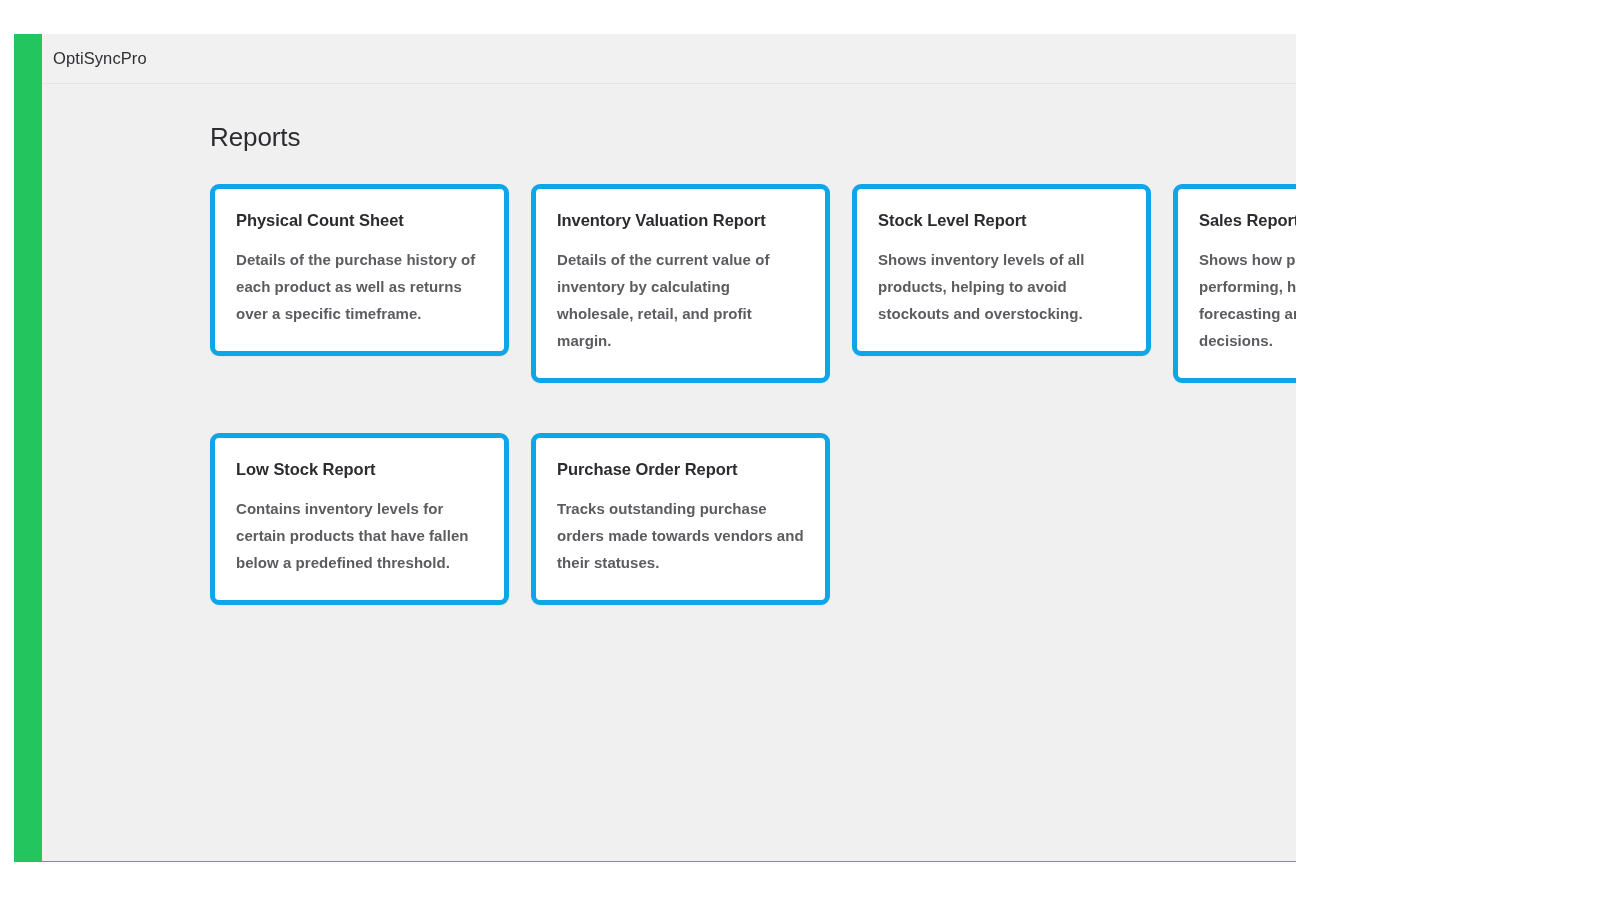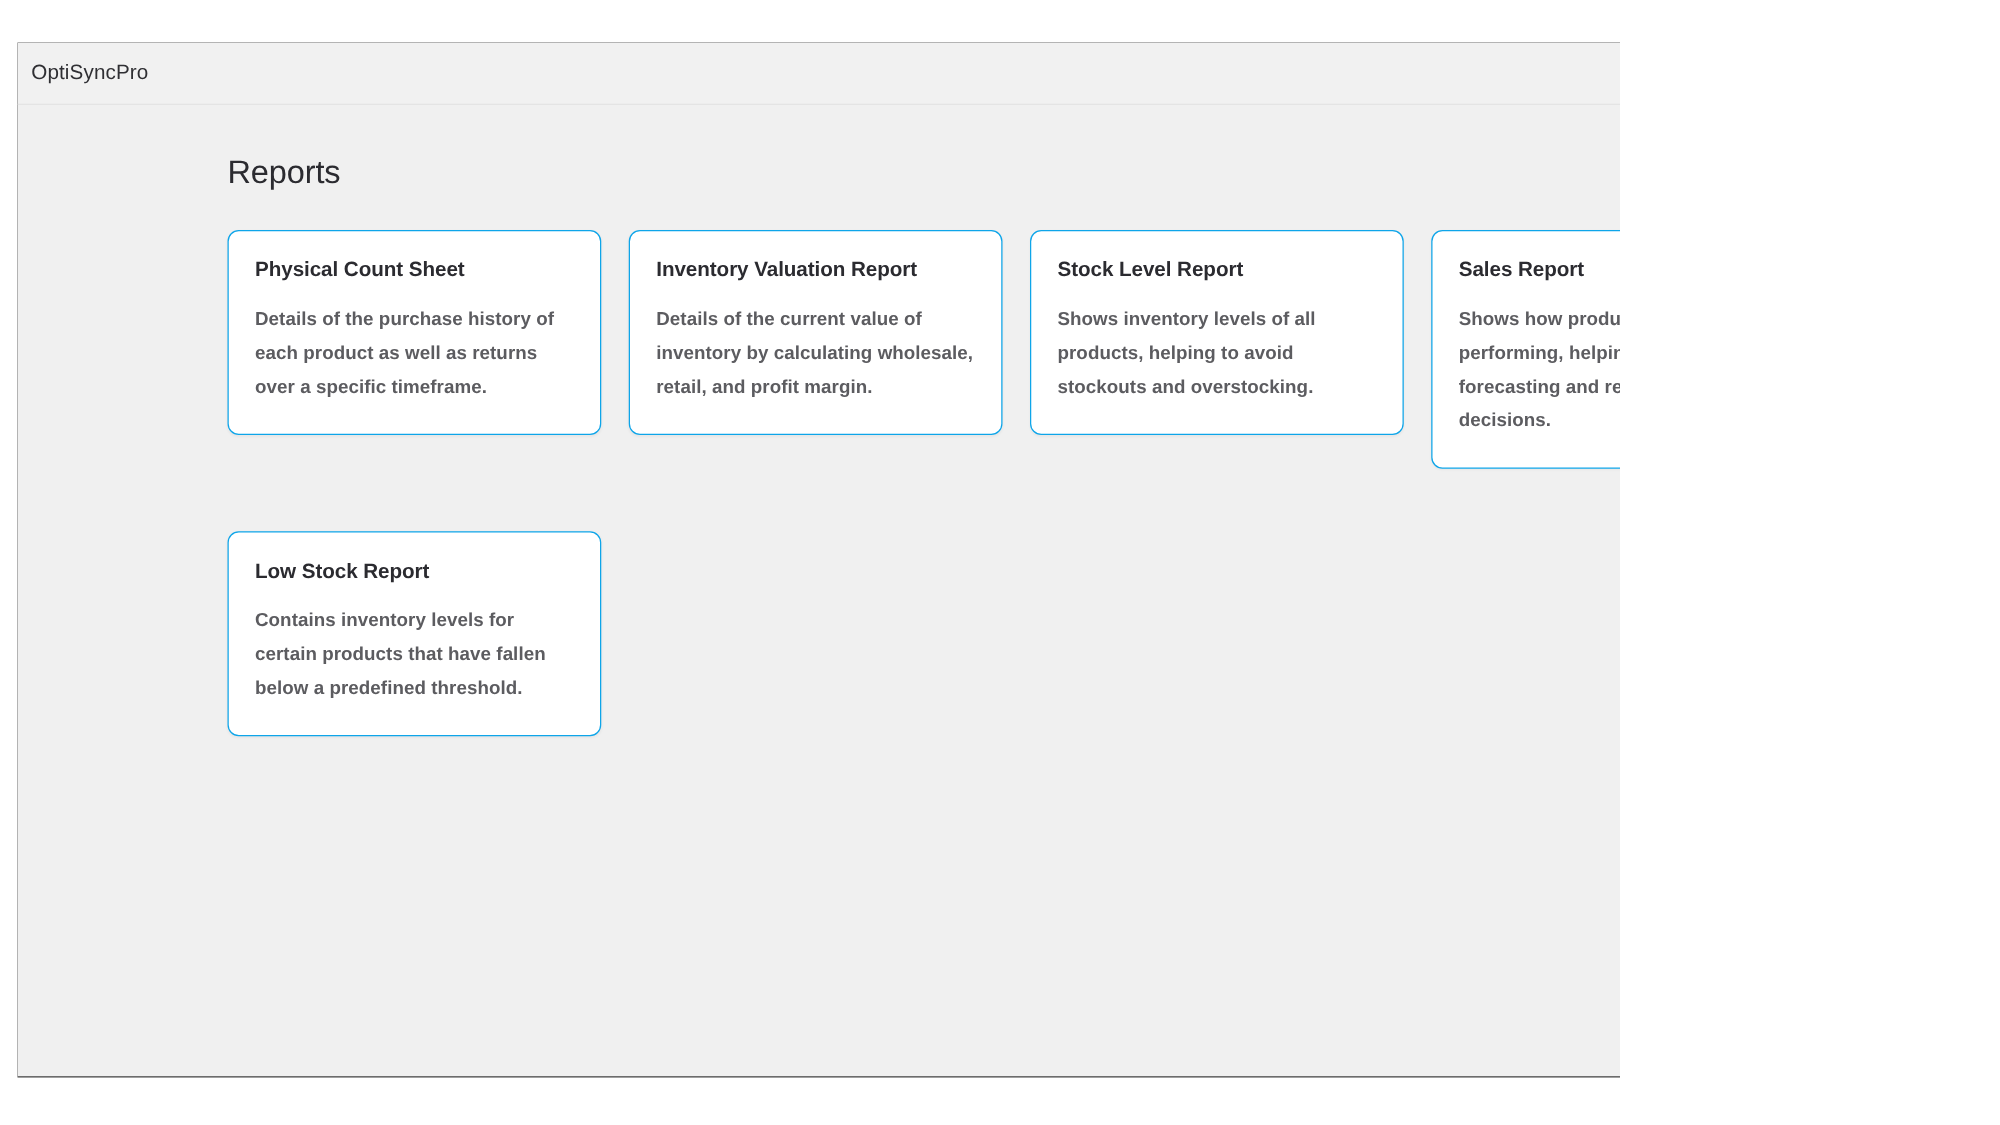--- a/index.html
+++ b/index.html
@@ -13,22 +13,23 @@
     overflow: hidden;
   }
 
   
   .app-window {
     position: absolute;
     left: 14px;
     top: 34px;
     width: 1282px;
     height: 828px;
-    background: #404040;
+    background: #22c55e;
     overflow: hidden;
+    padding-left: 28px;
   }
 
   
   .app-header {
     height: 50px;
     background: #f1f1f1;
     border-bottom: 1px solid #e4e4e4;
     display: flex;
     align-items: center;
     padding: 0 0 0 11px;
@@ -68,21 +69,21 @@
     display: flex;
     flex-wrap: wrap;
     align-items: flex-start;
     gap: 50px 22px;
     width: 1295px;
   }
 
   .report-card {
     width: 299px;
     background: #ffffff;
-    border: 1px solid #0ea5e9;
+    border: 5px solid #0ea5e9;
     border-radius: 9px;
     box-shadow: 0 1px 2px rgba(0, 0, 0, 0.045);
     padding: 22px 21px 24px 21px;
     cursor: pointer;
   }
 
   .card-title {
     font-size: 16.5px;
     font-weight: 700;
     color: #2b2b30;
@@ -133,17 +134,21 @@
         <div class="report-card">
           <div class="card-title">Sales Report</div>
           <div class="card-desc">Shows how products are performing, helping with forecasting and replenishment decisions.</div>
         </div>
 
         <div class="report-card">
           <div class="card-title">Low Stock Report</div>
           <div class="card-desc">Contains inventory levels for certain products that have fallen below a predefined threshold.</div>
         </div>
 
+        <div class="report-card">
+          <div class="card-title">Purchase Order Report</div>
+          <div class="card-desc">Tracks outstanding purchase orders made towards vendors and their statuses.</div>
+        </div>
 
       </div>
     </div>
   </div>
 </div>
 
 </body></html>

